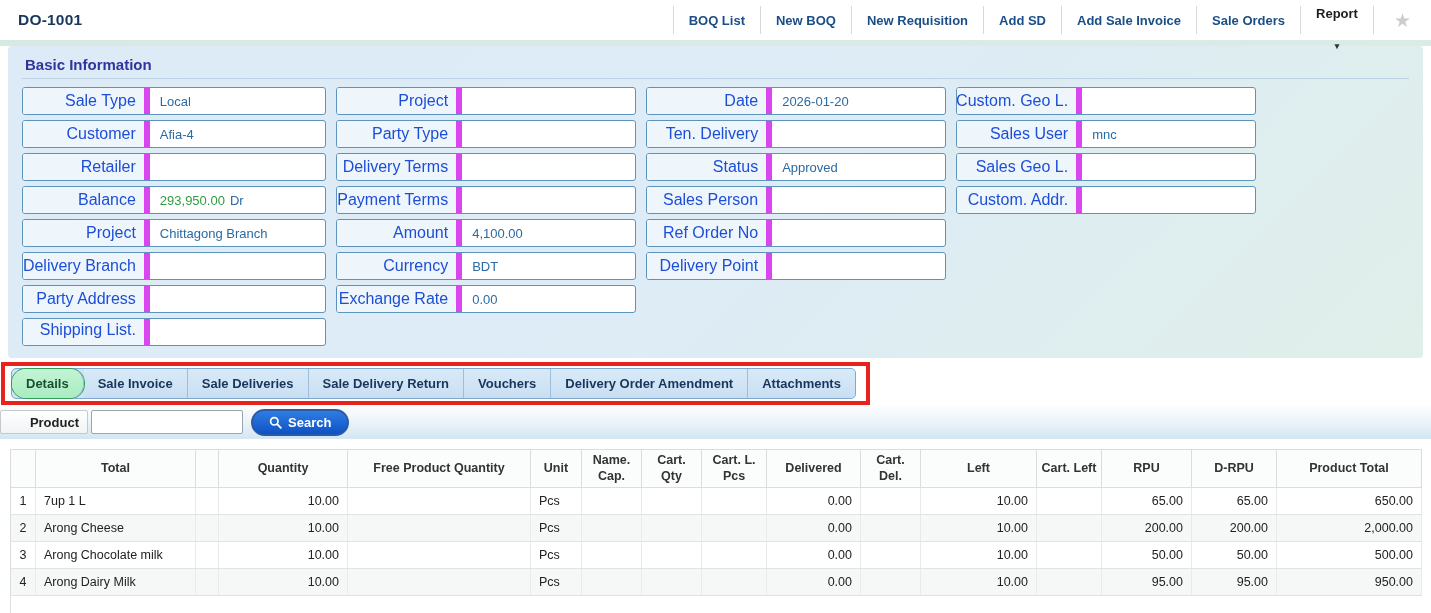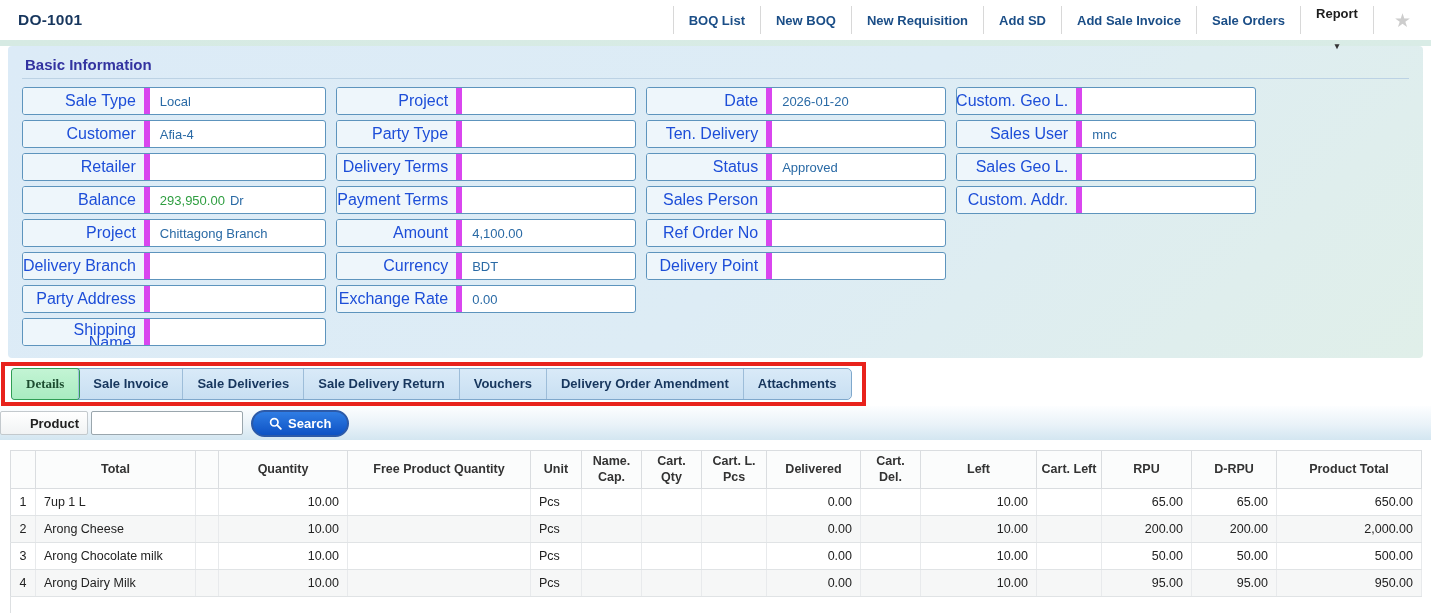--- a/index.html
+++ b/index.html
@@ -63,21 +63,21 @@
   .tabs { display:inline-flex; border:1px solid #7fa8cc; border-radius:5px; background:#cfe3f4; overflow:visible; }
   .tab {
     padding:7px 14px; font-size:13px; font-weight:bold; color:#17365d;
     border-right:1px solid #9dbdd9; cursor:pointer; white-space:nowrap;
     background:linear-gradient(#d9eaf8,#c8dff2);
   }
   .tab:first-child { border-radius:5px 0 0 5px; }
   .tab:last-child { border-right:none; border-radius:0 5px 5px 0; }
   .tab.active {
     background:linear-gradient(#c3f4d4,#a9ecc1); color:#1d4d30;
-    border-radius:3px; box-shadow:0 0 0 1px #2f9e54; position:relative; z-index:1;font-family:Liberation Serif, serif;
+    border-radius:14px; box-shadow:0 0 0 1px #2f9e54; position:relative; z-index:1;
   }
 
   
   .search-row {
     height:34px; display:flex; align-items:center; 
     background:linear-gradient(180deg,#fdfeff 0%, #e9f2f8 55%, #d3e6f1 100%);
   }
   .plabel {
     width:88px; height:24px; border:1px solid #c3c9cd; border-radius:2px;
     background:linear-gradient(#ffffff,#f1f3f4);
@@ -166,21 +166,21 @@
           </div>
           <div class="field">
             <div class="lbl">Delivery Branch</div>
             <div class="val"></div>
           </div>
           <div class="field">
             <div class="lbl">Party Address</div>
             <div class="val"></div>
           </div>
           <div class="field clipped">
-            <div class="lbl">Shipping Name.</div>
+            <div class="lbl">Shipping List.</div>
             <div class="val"></div>
           </div>
         </div>
         <div class="fcol fcol1">
           <div class="field">
             <div class="lbl">Project</div>
             <div class="val"></div>
           </div>
           <div class="field">
             <div class="lbl">Party Type</div>

